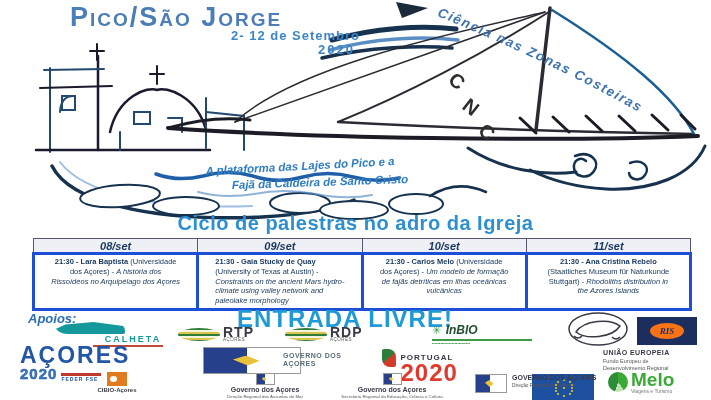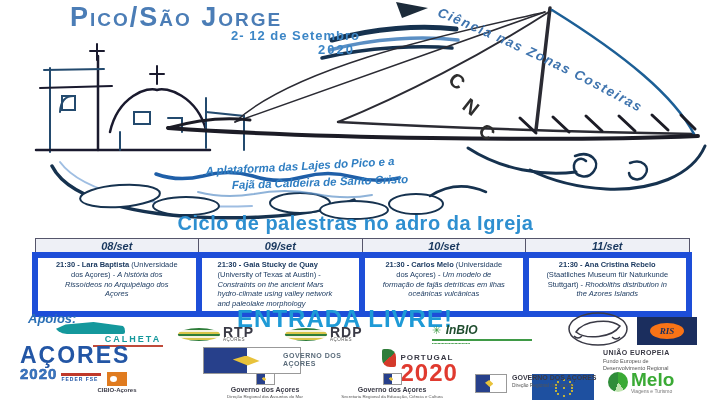--- a/index.html
+++ b/index.html
@@ -18,21 +18,21 @@
          font-style:italic;color:#2f7ec2;transform:rotate(-3deg);}
   .plat2{left:170px;top:176px;width:300px;text-align:center;font-size:11.5px;font-weight:bold;
          font-style:italic;color:#2f7ec2;transform:rotate(-2deg);}
   
   .heading{left:0;top:212px;width:711px;text-align:center;font-size:20px;font-weight:bold;
            color:#2e8fd0;letter-spacing:.5px;}
   table.sched{position:absolute;left:32px;top:238px;width:660px;border-collapse:collapse;
               table-layout:fixed;}
   table.sched th{border:1px solid #55556b;background:#eef0f6;color:#17365d;font-size:11px;
                  font-weight:bold;padding:0;height:13px;font-style:italic;}
-  table.sched td{border:6px solid #1d4ed8;color:#17365d;font-size:7.5px;line-height:1.3;
+  table.sched td{border:3px solid #1d4ed8;color:#17365d;font-size:7.5px;line-height:1.3;
                  padding:2px 16px;vertical-align:top;text-align:center;height:42px;}
   table.sched td.left{text-align:left;}
   .b{font-weight:bold;} .i{font-style:italic;}
   
   .apoios{left:28px;top:311px;font-size:13px;font-weight:bold;font-style:italic;color:#2a6fb5;}
   .entrada{left:215px;top:305px;width:260px;text-align:center;font-size:24px;font-weight:bold;
            color:#1e9ad6;letter-spacing:1px;}
   .calheta{left:55px;top:322px;width:118px;}
   .calheta .wave{width:70px;height:12px;background:#14989c;border-radius:0 10px 2px 12px/0 9px 2px 9px;
                  clip-path:polygon(0 60%,15% 20%,55% 0,100% 35%,100% 100%,0 100%);}

